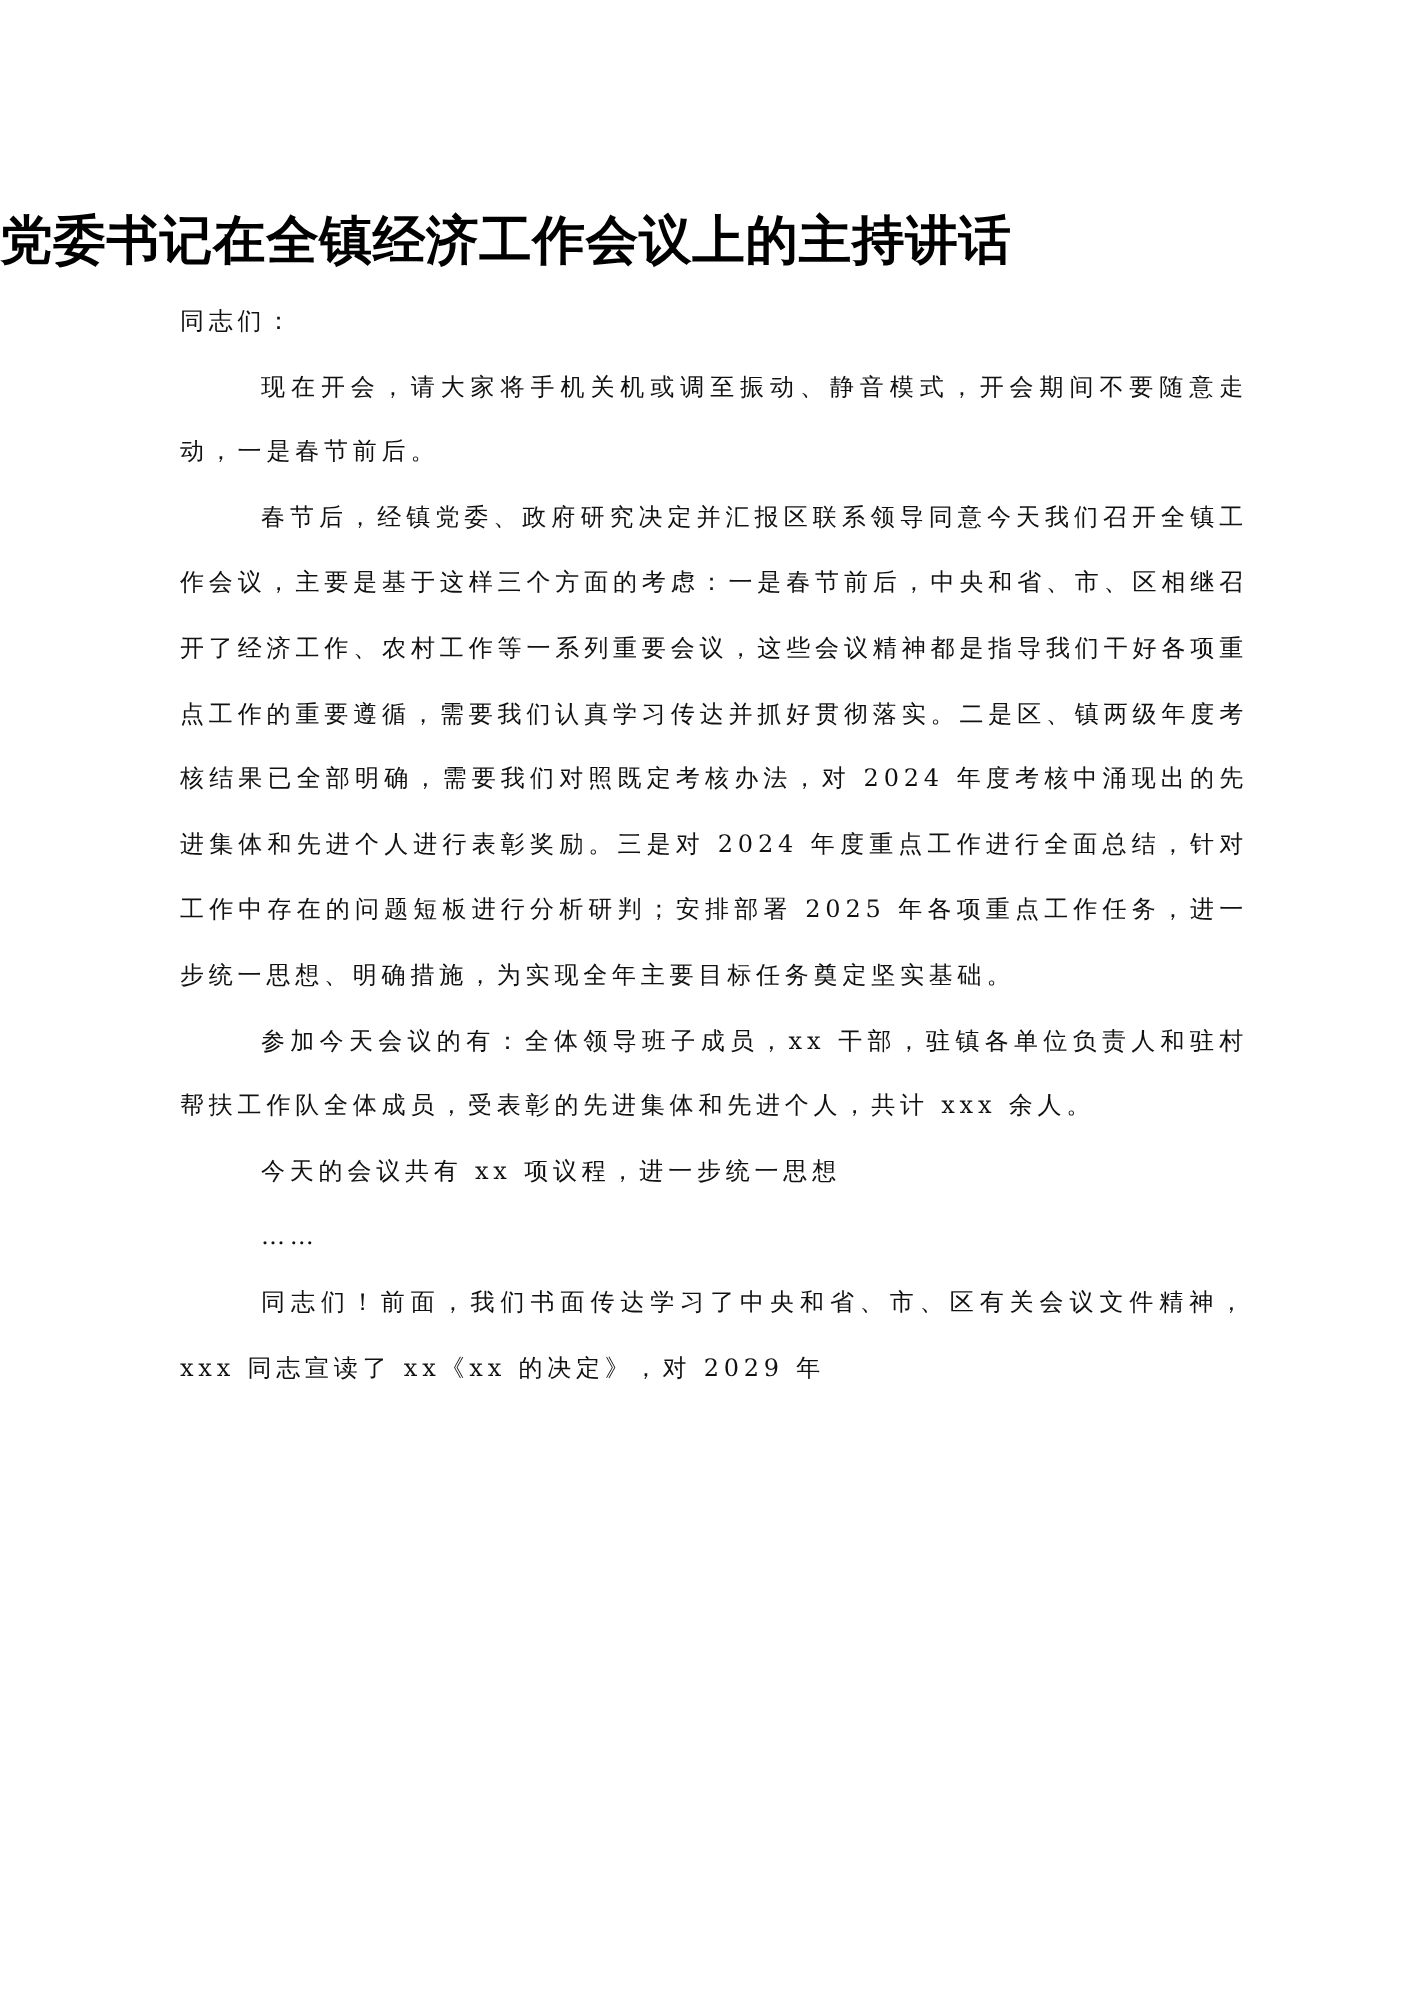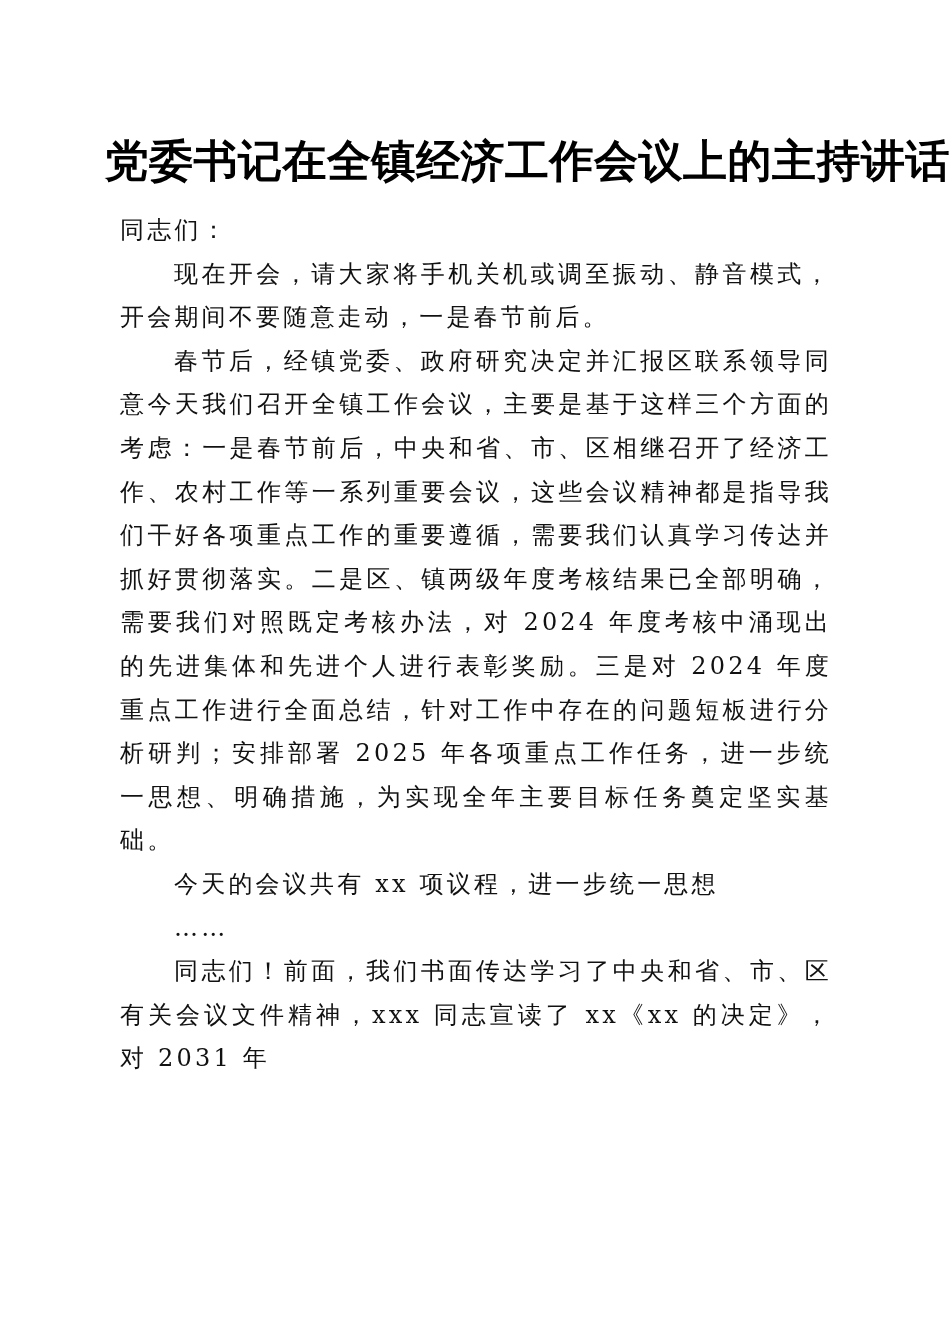--- a/index.html
+++ b/index.html
@@ -1,38 +1,39 @@
 <!DOCTYPE html>
 <html><head>
 <meta charset="utf-8">
 <style>
   html, body { margin: 0; padding: 0; background: #ffffff; }
   body { width: 950px; height: 1344px; position: relative; overflow: hidden; }
   .page { position: absolute; left: 0; top: 0; width: 950px; height: 1344px; background: #fff; }
   .title {
-    position: absolute; left: 0; top: 137px; width: 950px; text-align: right;
+    position: absolute; left: 0; top: 137px; width: 950px; text-align: left;
     font-family: "DejaVu Serif", "Liberation Serif", serif;
-    font-weight: bold; font-size: 44px; letter-spacing: 0.5px; color: #000;
+    font-weight: bold; font-size: 35px; letter-spacing: 0.5px; color: #000;
     line-height: 48px;
   }
   .body {
-    position: absolute; left: 120px; top: 209px; width: 712px;
+    position: absolute; left: 120px; top: 192px; width: 712px;
     font-family: "DejaVu Serif", "Liberation Serif", serif;
-    font-size: 24px; line-height: 43.6px; color: #111;
+    font-size: 16px; line-height: 43.6px; color: #111;
     letter-spacing: 3.2px; text-align: justify;
   }
   .body p { margin: 0; }
   .indent { text-indent: 54px; }
 </style>
 </head>
 <body>
 
 <div class="page">
   <div class="title">党委书记在全镇经济工作会议上的主持讲话</div>
   <div class="body">
     <p>同志们：</p>
     <p class="indent">现在开会，请大家将手机关机或调至振动、静音模式，开会期间不要随意走动，一是春节前后。</p>
     <p class="indent">春节后，经镇党委、政府研究决定并汇报区联系领导同意今天我们召开全镇工作会议，主要是基于这样三个方面的考虑：一是春节前后，中央和省、市、区相继召开了经济工作、农村工作等一系列重要会议，这些会议精神都是指导我们干好各项重点工作的重要遵循，需要我们认真学习传达并抓好贯彻落实。二是区、镇两级年度考核结果已全部明确，需要我们对照既定考核办法，对 2024 年度考核中涌现出的先进集体和先进个人进行表彰奖励。三是对 2024 年度重点工作进行全面总结，针对工作中存在的问题短板进行分析研判；安排部署 2025 年各项重点工作任务，进一步统一思想、明确措施，为实现全年主要目标任务奠定坚实基础。</p>
+    <p class="indent">参加今天会议的有：全体领导班子成员，xx 干部，驻镇各单位负责人和驻村帮扶工作队全体成员，受表彰的先进集体和先进个人，共计 xxx 余人。</p>
     <p class="indent">今天的会议共有 xx 项议程，进一步统一思想</p>
     <p class="indent">……</p>
-    <p class="indent">同志们！前面，我们书面传达学习了中央和省、市、区有关会议文件精神，xxx 同志宣读了 xx《xx 的决定》，对 2031 年</p>
+    <p class="indent">同志们！前面，我们书面传达学习了中央和省、市、区有关会议文件精神，xxx 同志宣读了 xx《xx 的决定》，对 2029 年</p>
   </div>
 </div>
 
 </body></html>

